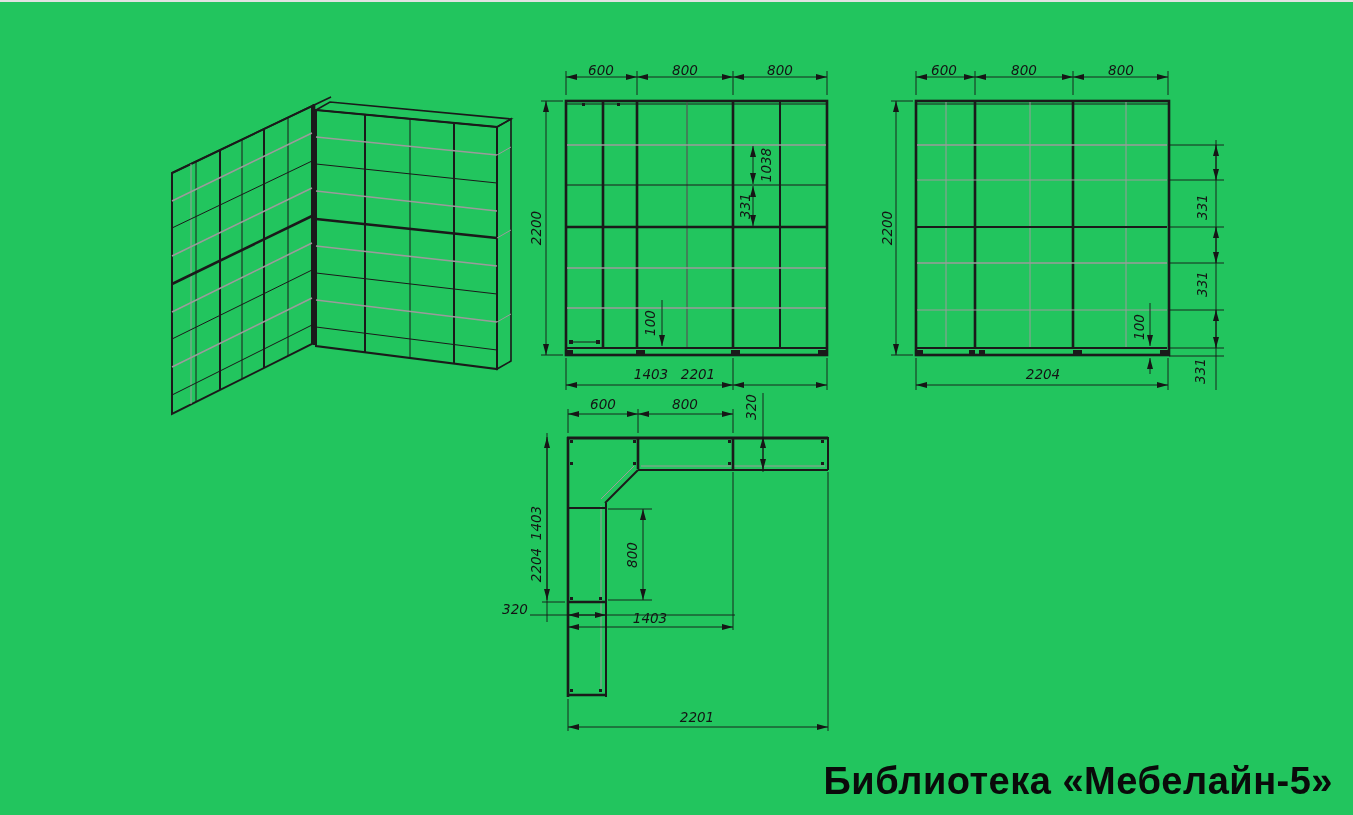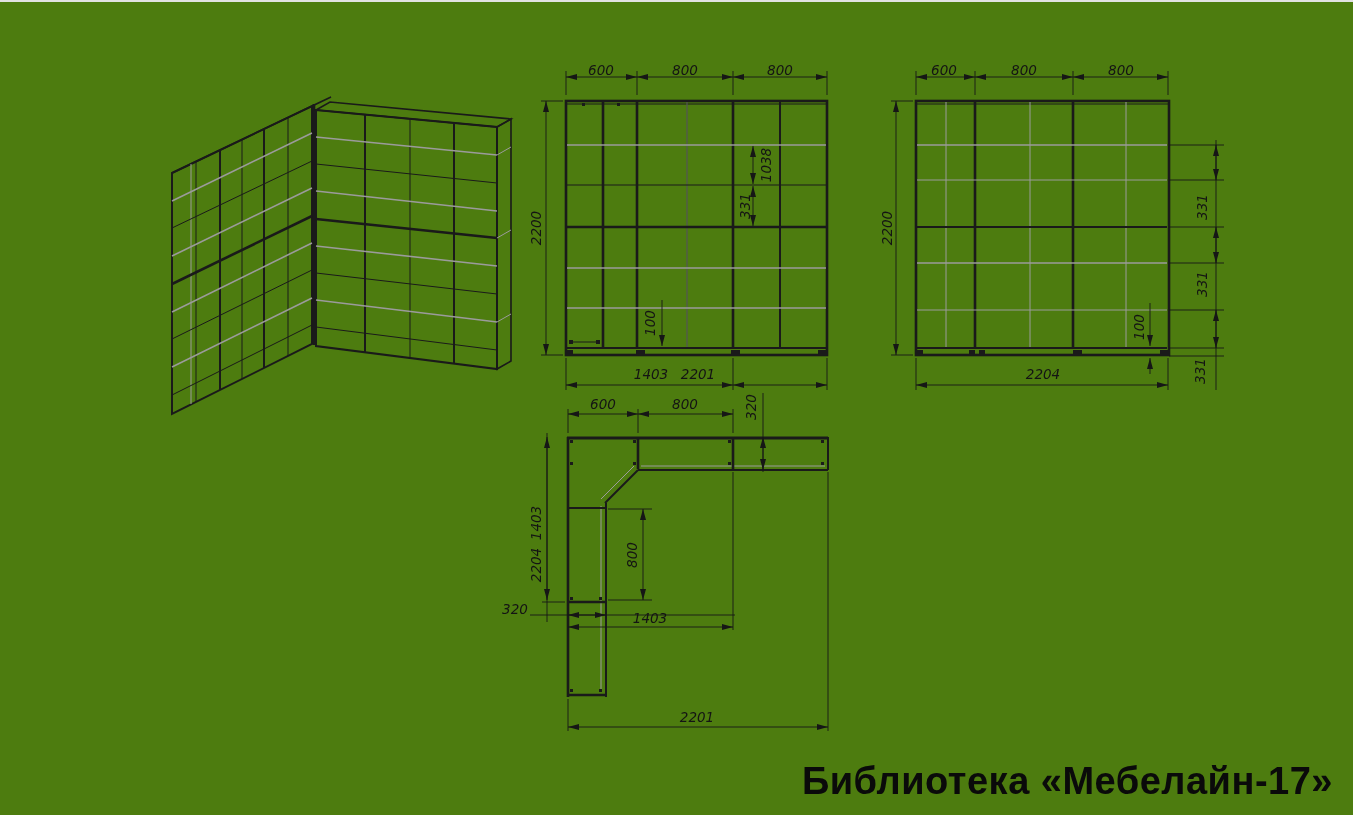--- a/index.html
+++ b/index.html
@@ -1,16 +1,16 @@
 <!DOCTYPE html>
 <html><head>
 <meta charset="utf-8">
 <style>
   html,body{margin:0;padding:0;background:#fff;}
-  #stage{position:relative;width:1353px;height:815px;background:#4d7c0f;overflow:hidden;
+  #stage{position:relative;width:1353px;height:815px;background:#22c55e;overflow:hidden;
          font-family:"DejaVu Sans",sans-serif;}
   .topline{position:absolute;left:0;top:0;width:100%;height:2px;background:#e2e2e2;}
   svg{position:absolute;left:0;top:0;}
   .b1{stroke:#1a1a1a;stroke-width:1;fill:none}
   .b15{stroke:#1a1a1a;stroke-width:1.6;fill:none}
   .b2{stroke:#1a1a1a;stroke-width:2;fill:none}
   .b25{stroke:#1a1a1a;stroke-width:2.6;fill:none}
   .b3{stroke:#1a1a1a;stroke-width:3;fill:none}
   .g1{stroke:#9b9b9b;stroke-width:1;fill:none}
   .g15{stroke:#9b9b9b;stroke-width:1.6;fill:none}
@@ -247,14 +247,14 @@
       <text class="dt" transform="rotate(-90 751 407)" x="751" y="407">320</text>
       <text class="dt" transform="rotate(-90 536 523)" x="536" y="523">1403</text>
       <text class="dt" transform="rotate(-90 536 565)" x="536" y="565">2204</text>
       <text class="dt" x="515" y="609">320</text>
       <text class="dt" transform="rotate(-90 632 555)" x="632" y="555">800</text>
       <text class="dt" x="650" y="618">1403</text>
       <text class="dt" x="697" y="717">2201</text>
     </g>
   </svg>
 
-  <div class="ttl">Библиотека «Мебелайн-17»</div>
+  <div class="ttl">Библиотека «Мебелайн-5»</div>
 </div>
 
 </body></html>

